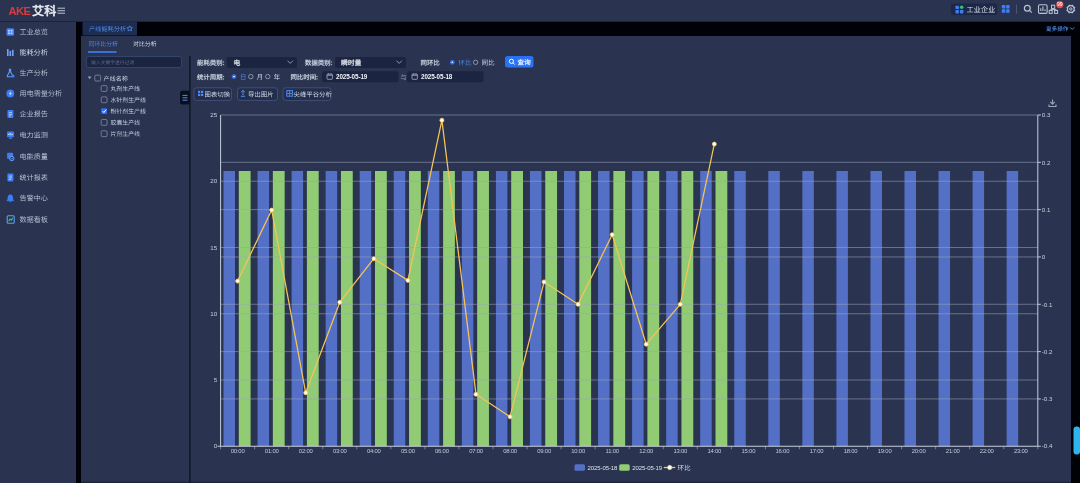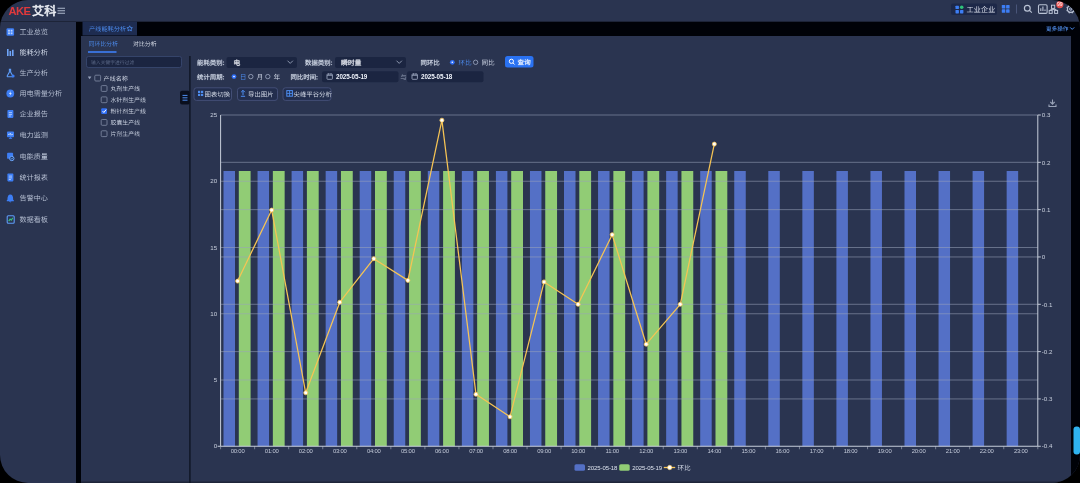--- a/index.html
+++ b/index.html
@@ -1,15 +1,15 @@
 <!DOCTYPE html>
 <html><head><meta charset="utf-8">
 <style>
 html,body{margin:0;padding:0;background:#000;}
-#app{position:relative;width:1080px;height:483px;overflow:hidden;font-family:"Liberation Sans",sans-serif;border-radius:28px;}
+#app{position:relative;width:1080px;height:483px;overflow:hidden;font-family:"Liberation Sans",sans-serif;}
 </style></head>
 <body>
 <div id="app">
 <svg width="1080" height="483" viewBox="0 0 1080 483" xmlns="http://www.w3.org/2000/svg">
 <defs>
 <path id="g0" d="M287 496 219 476C269 334 341 219 439 131C334 65 204 21 46 -8C59 -26 80 -61 87 -79C251 -43 388 8 499 83C606 6 739 -46 905 -74C915 -54 935 -22 951 -5C794 18 665 63 562 131C664 217 740 331 791 482L713 503C669 361 599 255 501 176C402 257 332 364 287 496ZM627 840V732H368V840H295V732H64V659H295V530H368V659H627V530H702V659H937V732H702V840Z"></path>
 <path id="g1" d="M503 727C562 686 632 626 663 585L715 633C682 675 611 733 551 771ZM463 466C528 425 604 362 640 319L690 368C653 411 575 471 510 510ZM372 826C297 793 165 763 53 745C61 729 71 704 74 687C118 693 165 700 212 709V558H43V488H202C162 373 93 243 28 172C41 154 59 124 67 103C118 165 171 264 212 365V-78H286V387C321 337 363 271 379 238L425 296C404 325 316 436 286 469V488H434V558H286V725C335 737 380 751 418 766ZM422 190 433 118 762 172V-78H836V185L965 206L954 275L836 256V841H762V244Z"></path>
 <path id="g2" d="M52 72V-3H951V72H539V650H900V727H104V650H456V72Z"></path>
 <path id="g3" d="M854 607C814 497 743 351 688 260L750 228C806 321 874 459 922 575ZM82 589C135 477 194 324 219 236L294 264C266 352 204 499 152 610ZM585 827V46H417V828H340V46H60V-28H943V46H661V827Z"></path>
 <path id="g4" d="M206 390V18H79V-51H932V18H548V268H838V337H548V567H469V18H280V390ZM498 849C400 696 218 559 33 484C52 467 74 440 85 421C242 492 392 602 502 732C632 581 771 494 923 421C933 443 954 469 973 484C816 552 668 638 543 785L565 817Z"></path>

